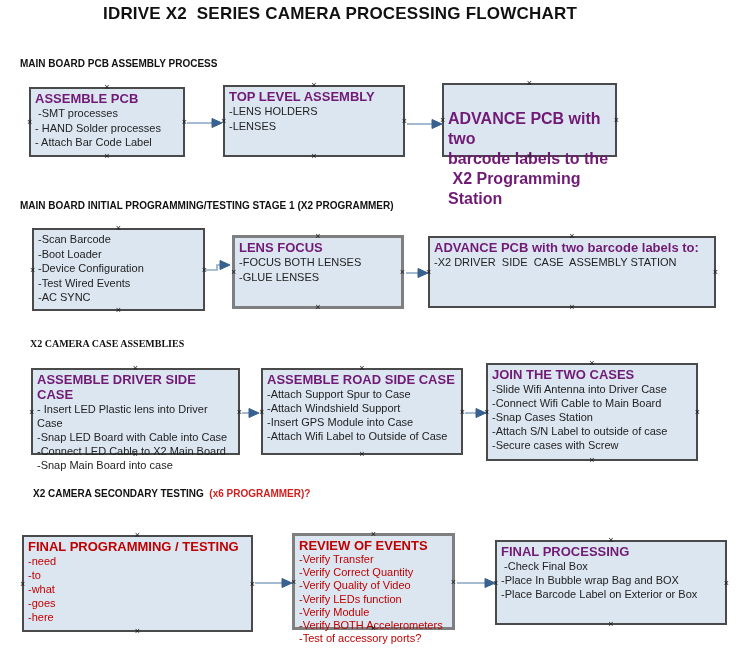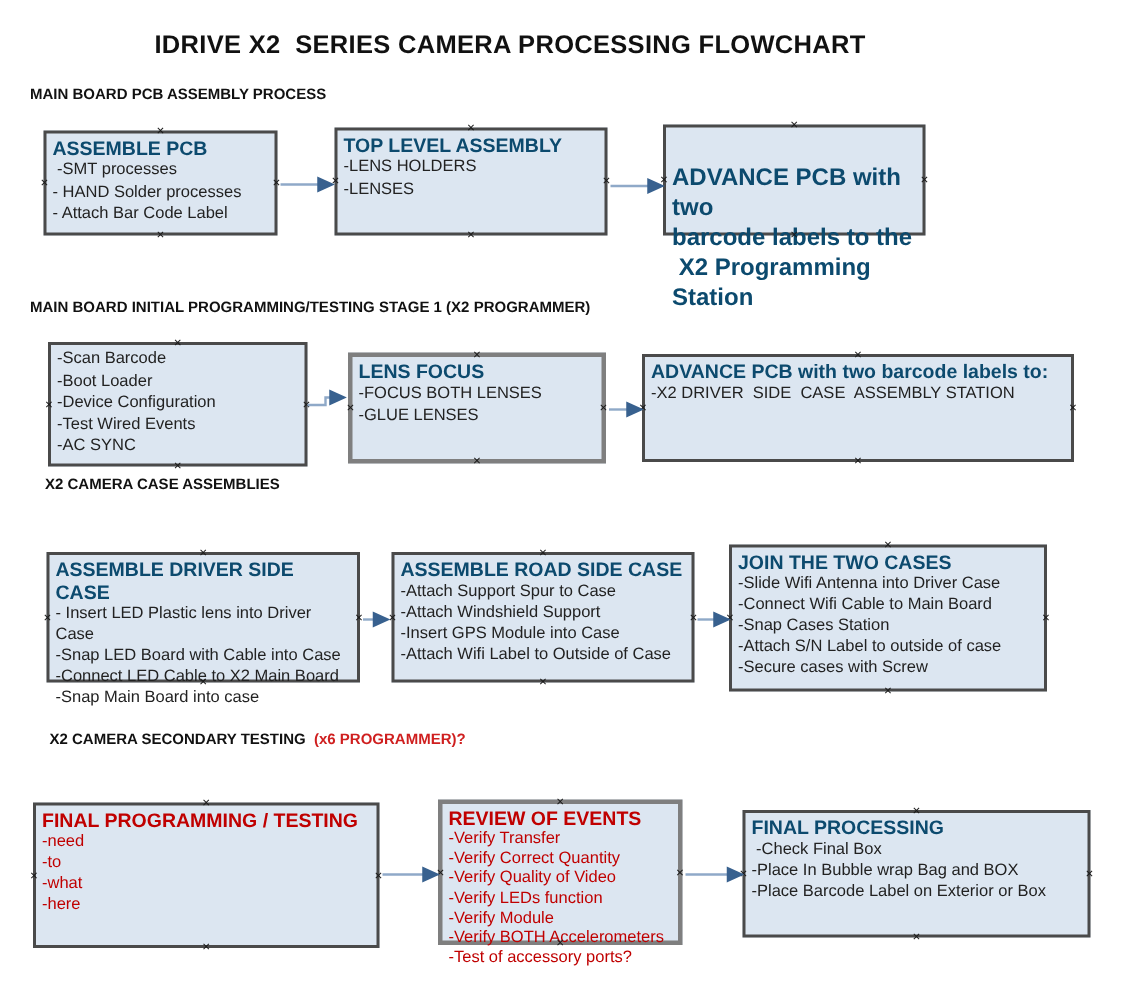--- a/index.html
+++ b/index.html
@@ -1,34 +1,34 @@
 <!DOCTYPE html>
 <html><head>
 <meta charset="utf-8">
 <style>
   html,body{margin:0;padding:0;background:#fff;}
   #canvas{
     position:relative;width:747px;height:662px;background:#ffffff;
     font-family:"Liberation Sans",sans-serif;color:#1a1a1a;overflow:hidden;
   }
   .doc-title{
-    position:absolute;top:20px;left:0;width:680px;text-align:center;
+    position:absolute;top:4px;left:0;width:680px;text-align:center;
     font-size:17px;font-weight:bold;letter-spacing:.2px;white-space:pre;color:#111;
   }
   .section-heading{
     position:absolute;font-size:10px;font-weight:bold;color:#111;white-space:pre;
   }
   .section-heading .red-part{color:#cf1f1f;}
   .box{
     position:absolute;background:#dce6f1;border:2px solid #4a4a4a;
     box-sizing:border-box;padding:2px 4px;overflow:visible;
   }
   .box.b-gray{border:3px solid #7f7f7f;}
   .box-title{
-    font-weight:bold;font-size:13px;line-height:15px;white-space:pre-wrap;color:#0c4a6e;
+    font-weight:bold;font-size:13px;line-height:15px;white-space:pre-wrap;color:#701a75;
   }
   .box.big-title .box-title{font-size:16px;line-height:20px;padding-top:2px;margin-top:20px;}
   .box-item{font-size:11px;line-height:14.6px;white-space:pre-wrap;color:#222;}
   .box.lh14 .box-item{line-height:14px;}
   .box.lh132 .box-item{line-height:13.2px;}
   .box.red .box-title,.box.red .box-item{color:#c00000;}
   .anchor{
     position:absolute;font-size:9px;line-height:1;color:#1a1a1a;font-weight:normal;
     pointer-events:none;
   }
@@ -42,21 +42,21 @@
 </style>
 </head>
 <body>
 
 <div id="canvas">
 
   <div class="doc-title">IDRIVE X2  SERIES CAMERA PROCESSING FLOWCHART</div>
 
   <div class="section-heading" style="left:20px;top:58px;">MAIN BOARD PCB ASSEMBLY PROCESS</div>
   <div class="section-heading" style="left:20px;top:200px;">MAIN BOARD INITIAL PROGRAMMING/TESTING STAGE 1 (X2 PROGRAMMER)</div>
-  <div class="section-heading" style="left:30px;top:318px;">X2 CAMERA CASE ASSEMBLIES</div>
+  <div class="section-heading" style="left:30px;top:338px;font-family:Liberation Serif, serif;">X2 CAMERA CASE ASSEMBLIES</div>
   <div class="section-heading" style="left:33px;top:488px;"><span>X2 CAMERA SECONDARY TESTING </span><span class="red-part"> (x6 PROGRAMMER)?</span></div>
 
   <div class="box" style="left:29px;top:87px;width:156px;height:70px;">
     <div class="box-title">ASSEMBLE PCB</div>
     <div class="box-item"> -SMT processes</div>
     <div class="box-item">- HAND Solder processes</div>
     <div class="box-item">- Attach Bar Code Label</div>
   <span class="anchor a-t">×</span>
       <span class="anchor a-b">×</span>
       <span class="anchor a-l">×</span>
@@ -143,20 +143,21 @@
       <span class="anchor a-b">×</span>
       <span class="anchor a-l">×</span>
       <span class="anchor a-r">×</span>
     </div>
 
   <div class="box red lh14" style="left:22px;top:535px;width:231px;height:97px;">
     <div class="box-title">FINAL PROGRAMMING / TESTING</div>
     <div class="box-item">-need</div>
     <div class="box-item">-to</div>
     <div class="box-item">-what</div>
+    <div class="box-item">-goes</div>
     <div class="box-item">-here</div>
   <span class="anchor a-t">×</span>
       <span class="anchor a-b">×</span>
       <span class="anchor a-l">×</span>
       <span class="anchor a-r">×</span>
     </div>
   <div class="box red b-gray lh132" style="left:292px;top:533px;width:163px;height:97px;">
     <div class="box-title">REVIEW OF EVENTS</div>
     <div class="box-item">-Verify Transfer</div>
     <div class="box-item">-Verify Correct Quantity</div>

